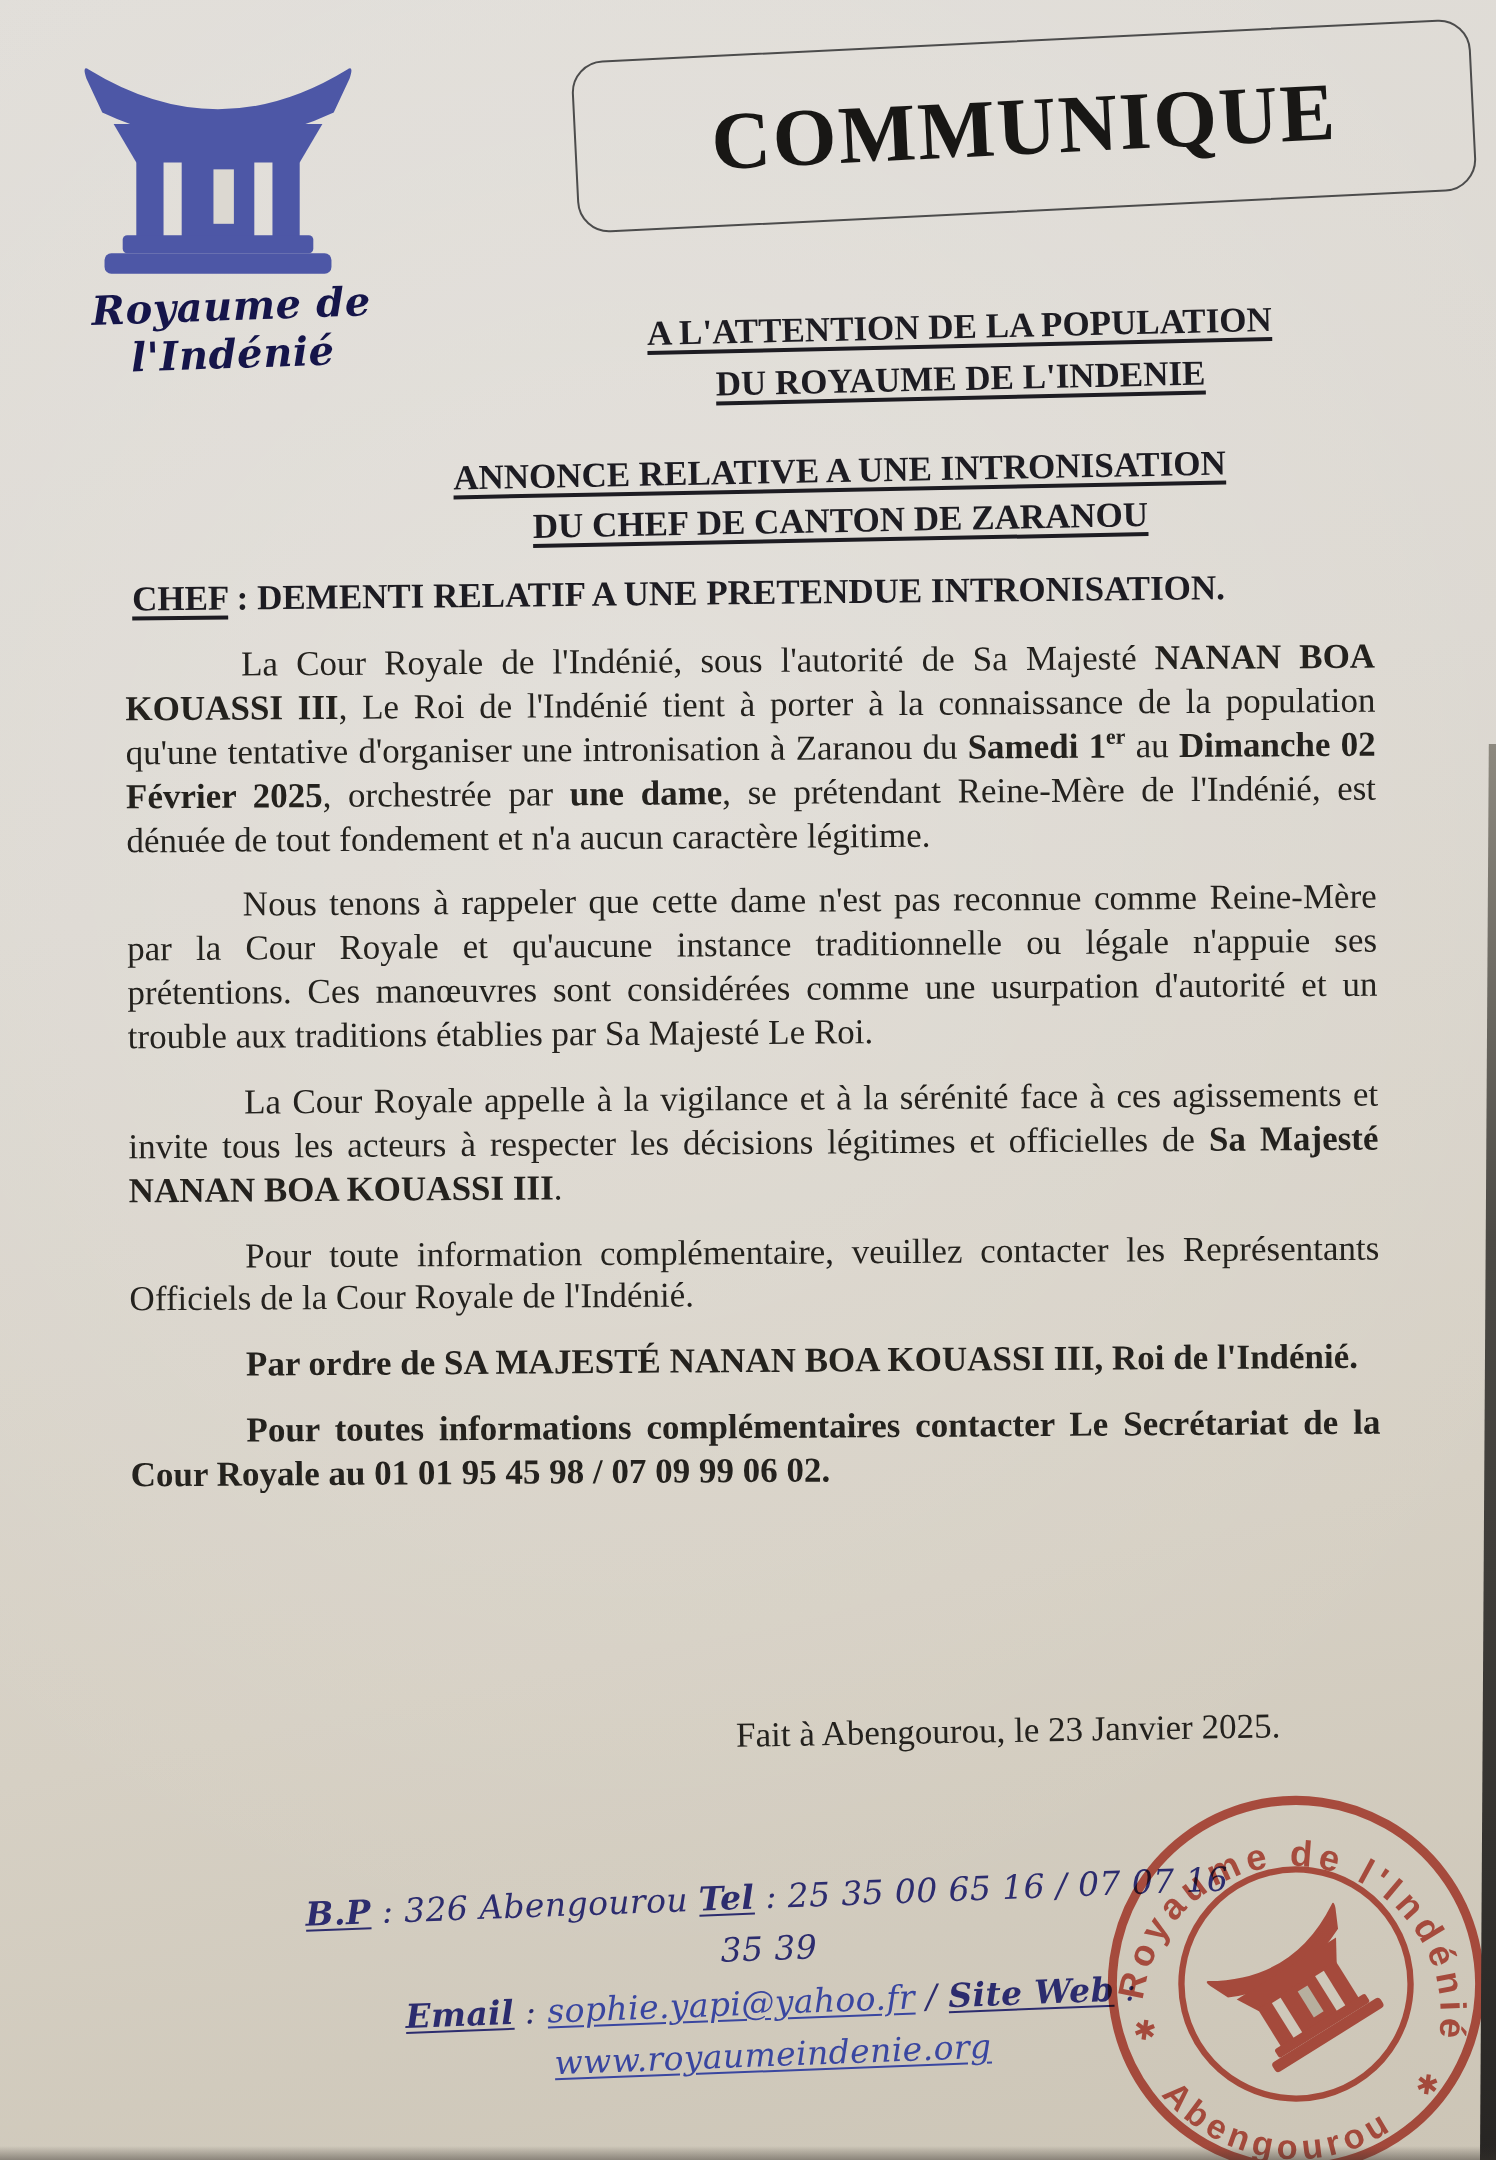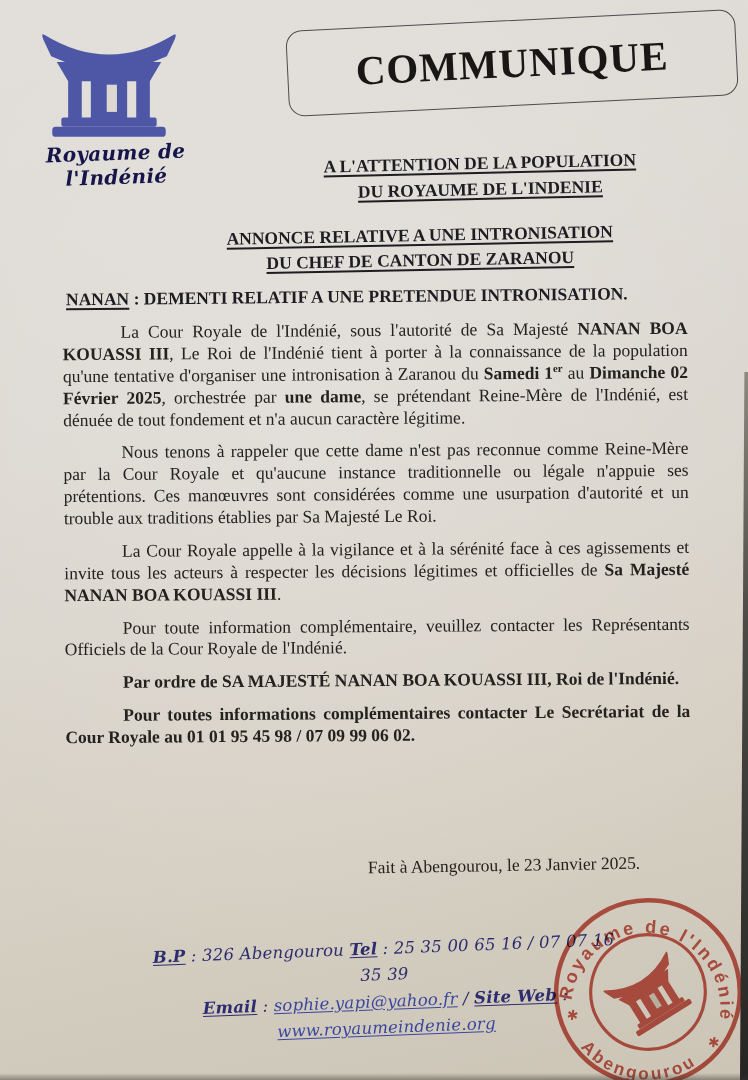--- a/index.html
+++ b/index.html
@@ -123,21 +123,21 @@
 
   <div class="head-a">
     <div class="uline">A L'ATTENTION DE LA POPULATION</div>
     <div class="uline">DU ROYAUME DE L'INDENIE</div>
   </div>
   <div class="head-b">
     <div class="uline">ANNONCE RELATIVE A UNE INTRONISATION</div>
     <div class="uline">DU CHEF DE CANTON DE ZARANOU</div>
   </div>
 
-  <div class="objet"><span class="uline">NANAN</span><span> : DEMENTI RELATIF A UNE PRETENDUE INTRONISATION.</span></div>
+  <div class="objet"><span class="uline">CHEF</span><span> : DEMENTI RELATIF A UNE PRETENDUE INTRONISATION.</span></div>
 
   <div class="body-text">
       <p><span>La Cour Royale de l'Indénié, sous l'autorité de Sa Majesté </span><span class="b">NANAN BOA KOUASSI III</span><span>, Le Roi de l'Indénié tient à porter à la connaissance de la population qu'une tentative d'organiser une intronisation à Zaranou du </span><span class="b">Samedi 1</span><sup class="b">er</sup><span> au </span><span class="b">Dimanche 02 Février 2025</span><span>, orchestrée par </span><span class="b">une dame</span><span>, se prétendant Reine-Mère de l'Indénié, est dénuée de tout fondement et n'a aucun caractère légitime.</span></p>
       <p><span>Nous tenons à rappeler que cette dame n'est pas reconnue comme Reine-Mère par la Cour Royale et qu'aucune instance traditionnelle ou légale n'appuie ses prétentions. Ces manœuvres sont considérées comme une usurpation d'autorité et un trouble aux traditions établies par Sa Majesté Le Roi.</span></p>
       <p><span>La Cour Royale appelle à la vigilance et à la sérénité face à ces agissements et invite tous les acteurs à respecter les décisions légitimes et officielles de </span><span class="b">Sa Majesté NANAN BOA KOUASSI III</span><span>.</span></p>
       <p><span>Pour toute information complémentaire, veuillez contacter les Représentants Officiels de la Cour Royale de l'Indénié.</span></p>
       <p class="gap-top"><span class="b">Par ordre de SA MAJESTÉ NANAN BOA KOUASSI III, Roi de l'Indénié.</span></p>
       <p class="gap-top"><span class="b">Pour toutes informations complémentaires contacter Le Secrétariat de la Cour Royale au 01 01 95 45 98 / 07 09 99 06 02.</span></p>
     </div>
 

